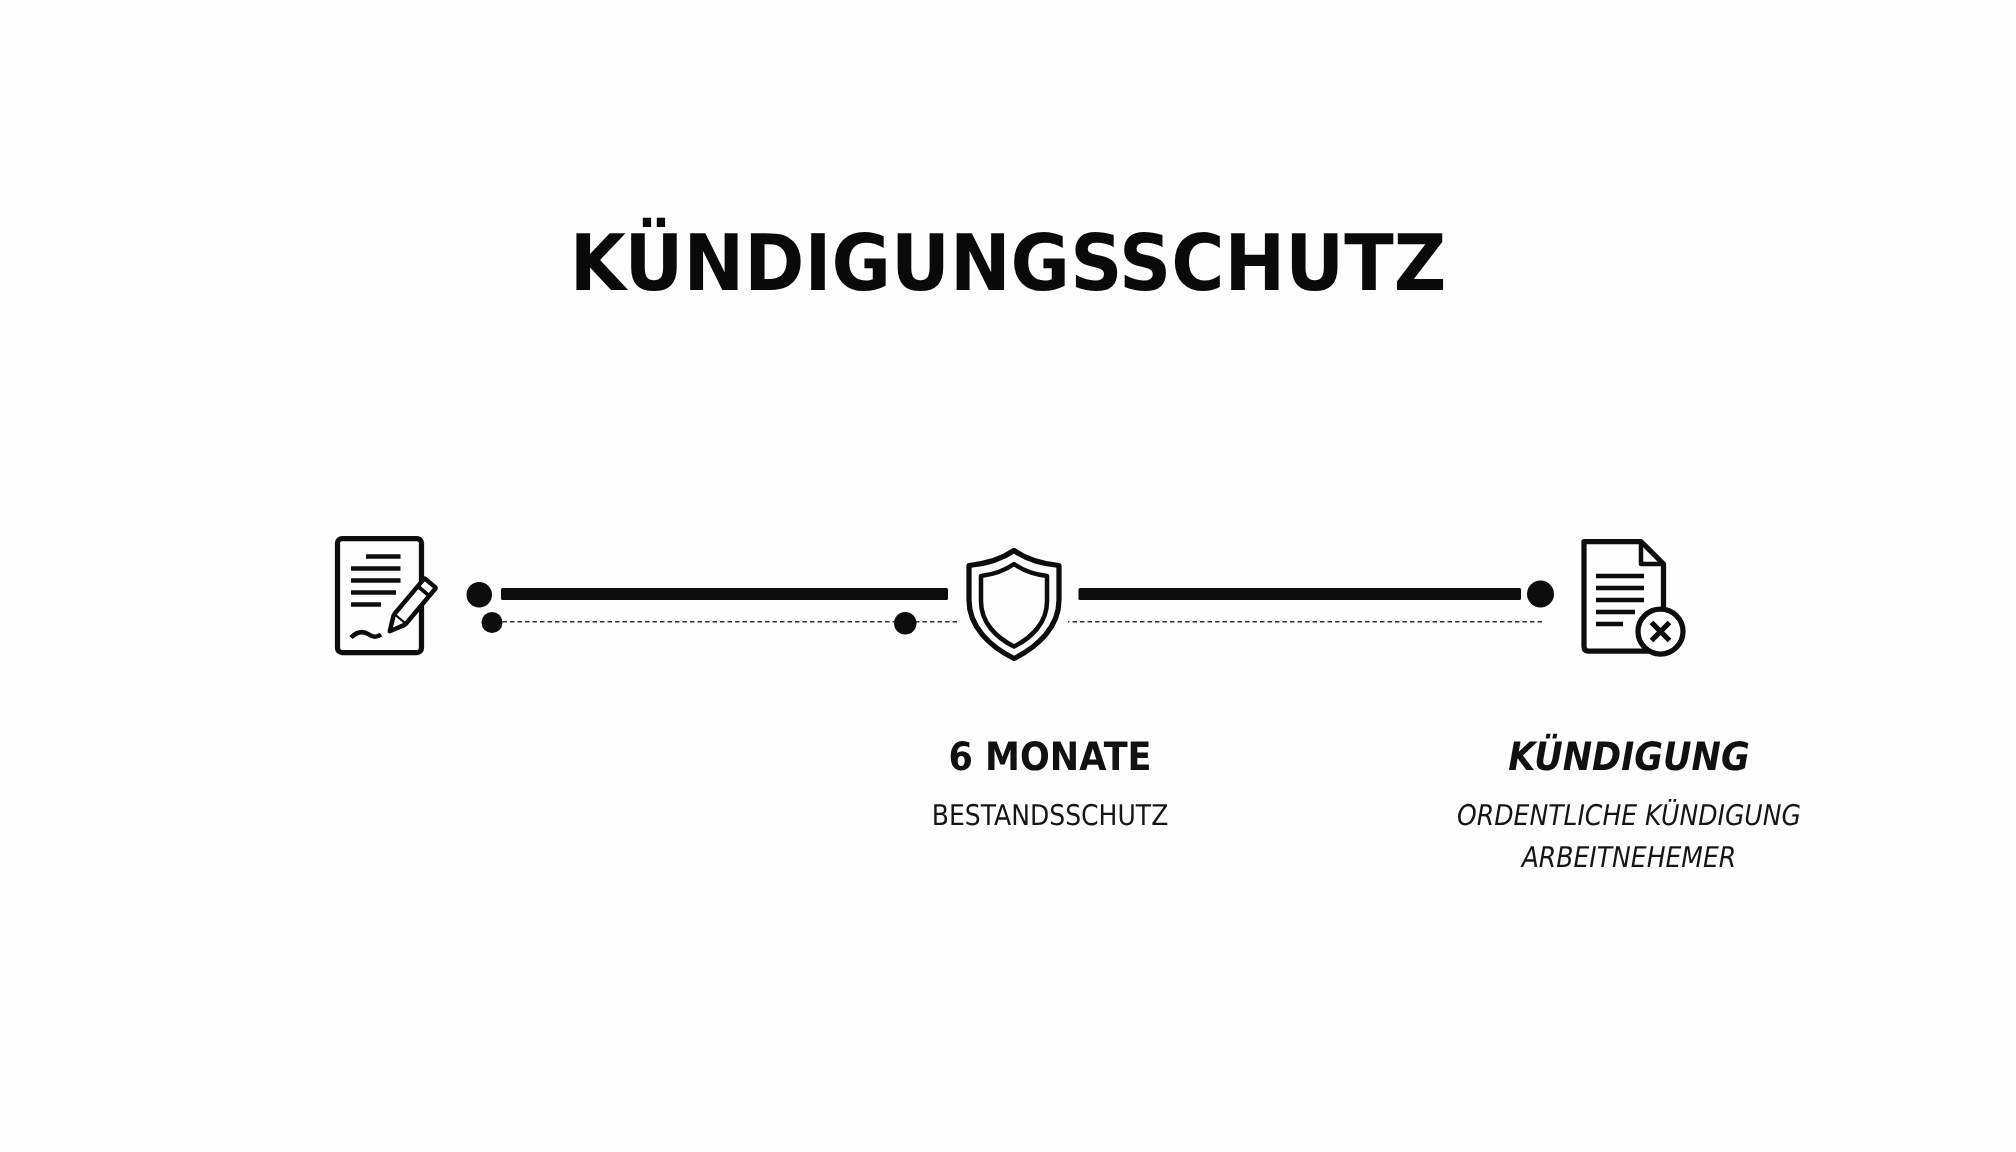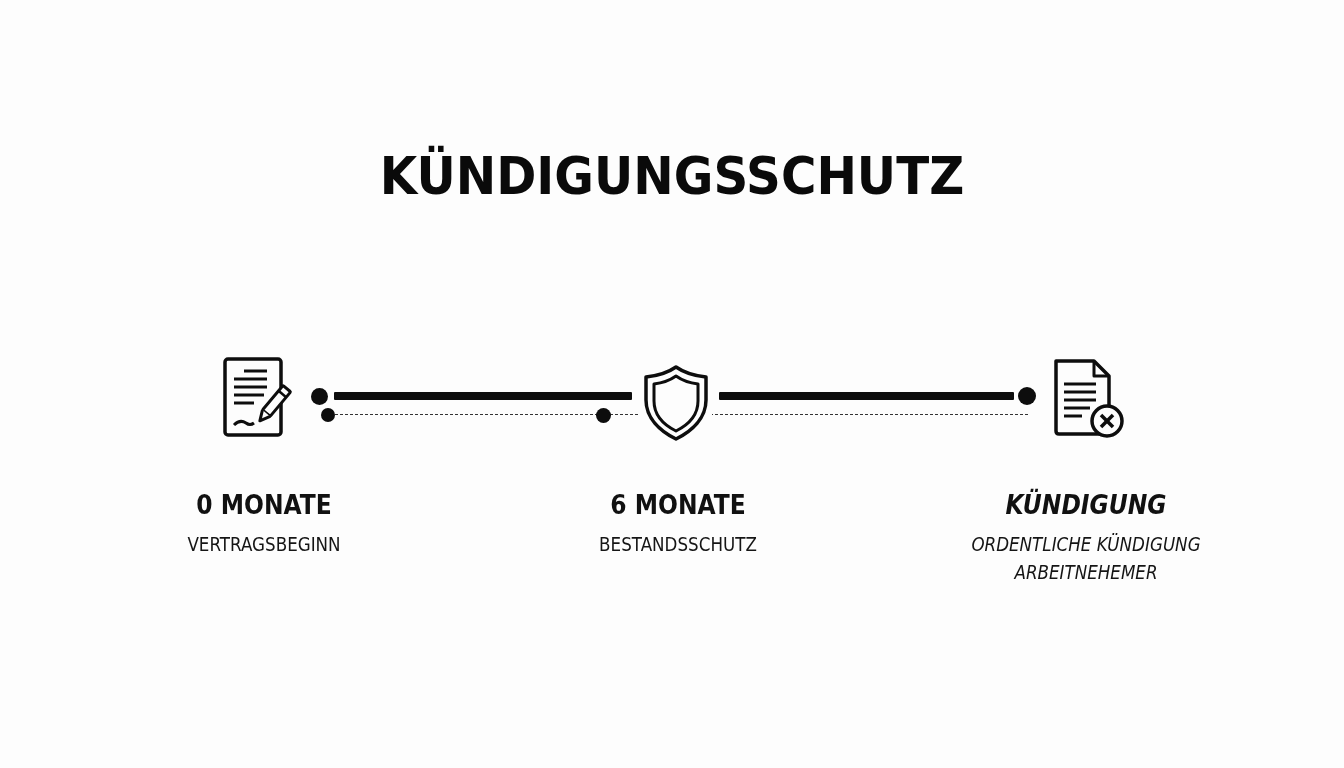--- a/index.html
+++ b/index.html
@@ -83,26 +83,22 @@
       <line x1="12" y1="35" x2="44" y2="35" stroke="#0d0d0d" stroke-width="3"></line>
       <line x1="12" y1="43" x2="44" y2="43" stroke="#0d0d0d" stroke-width="3"></line>
       <line x1="12" y1="51" x2="38" y2="51" stroke="#0d0d0d" stroke-width="3"></line>
       <line x1="12" y1="59" x2="30" y2="59" stroke="#0d0d0d" stroke-width="3"></line>
       <circle cx="55" cy="64" r="15" fill="#fdfdfd" stroke="#0d0d0d" stroke-width="3.5"></circle>
       <line x1="49" y1="58" x2="61" y2="70" stroke="#0d0d0d" stroke-width="3.5"></line>
       <line x1="61" y1="58" x2="49" y2="70" stroke="#0d0d0d" stroke-width="3.5"></line>
     </svg>
   </div>
 
-  <div class="label-block" style="left:164px; top:490px; width:200px;">
-    <div class="label-main">0 MONATE</div>
-    <div class="label-sub">VERTRAGSBEGINN</div>
-  </div>
 
-  <div class="label-block" style="left:578px; top:490px; width:200px;">
+  <div class="label-block" style="left:600px; top:490px; width:200px;">
     <div class="label-main">6 MONATE</div>
     <div class="label-sub">BESTANDSSCHUTZ</div>
   </div>
 
   <div class="label-block" style="left:936px; top:490px; width:300px;font-style:italic;">
     <div class="label-main">KÜNDIGUNG</div>
     <div class="label-sub">
       <div>ORDENTLICHE KÜNDIGUNG</div>
       <div>ARBEITNEHEMER</div>
     </div>

